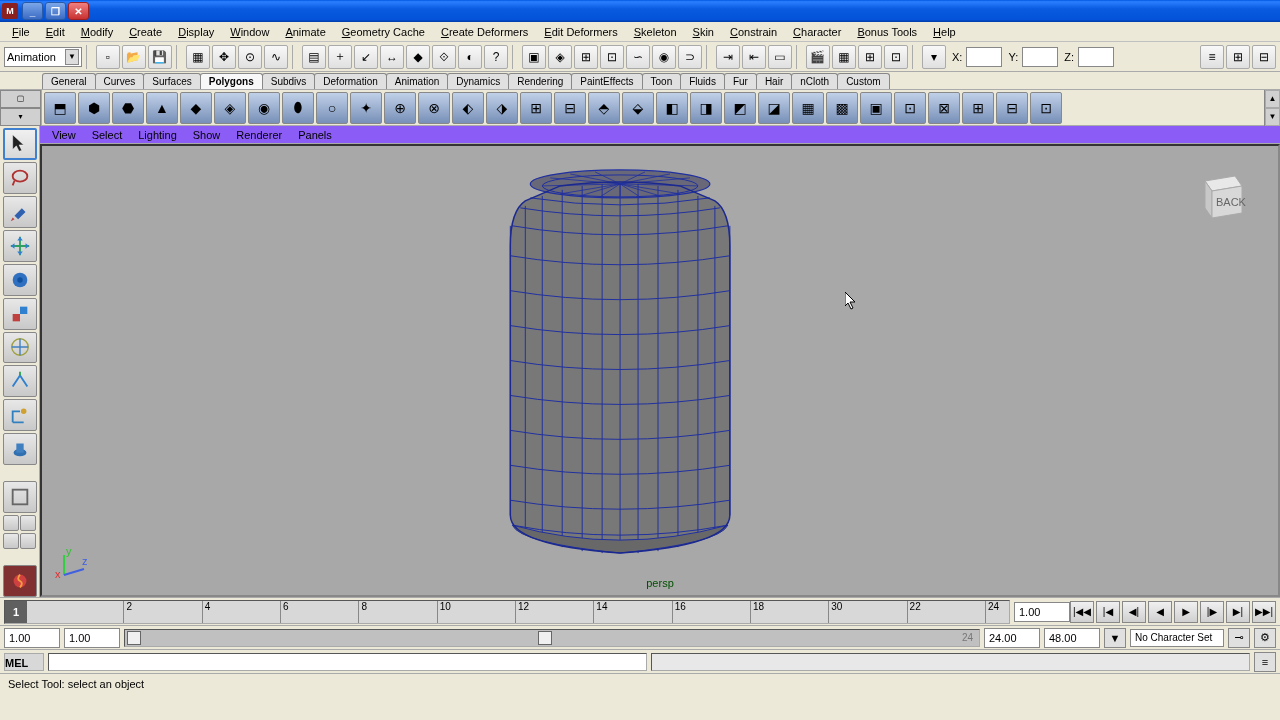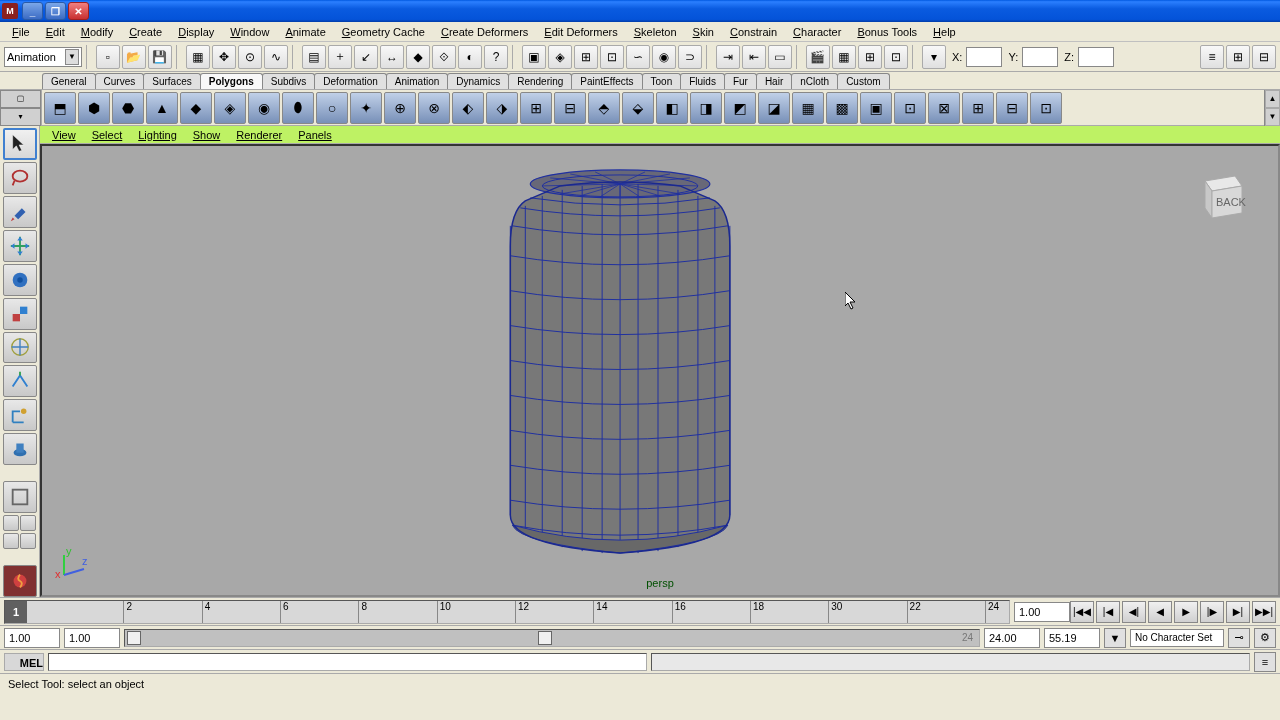--- a/index.html
+++ b/index.html
@@ -38,21 +38,21 @@
 .shelf-scroll div { flex: 1; display: flex; align-items: center; justify-content: center; font-size: 8px; border: 1px solid #aaa; }
 
 .workspace { display: flex; height: 471px; }
 .left-toolbox { width: 40px; background: #ece9d8; border-right: 1px solid #aaa; display: flex; flex-direction: column; align-items: center; padding-top: 2px; gap: 2px; }
 .tool-btn { width: 34px; height: 32px; border: 1px solid #888; background: linear-gradient(to bottom, #e8e8e8, #c8c8c8); border-radius: 2px; display: flex; align-items: center; justify-content: center; cursor: pointer; position: relative; }
 .tool-btn.active { background: linear-gradient(to bottom, #f0f0f0, #d8d8d8); border: 2px solid #4080d0; }
 .tool-spacer { height: 12px; }
 .tool-btn svg { width: 22px; height: 22px; }
 
 .viewport-container { flex: 1; display: flex; flex-direction: column; background: #ece9d8; }
-.panel-menubar { height: 18px; background: #bef264; display: flex; align-items: center; padding: 0 4px; border-bottom: 1px solid #aaa; text-decoration: underline; }
+.panel-menubar { height: 18px; background: #8b5cf6; display: flex; align-items: center; padding: 0 4px; border-bottom: 1px solid #aaa; }
 .panel-menubar .pmenu { padding: 1px 8px; cursor: pointer; }
 
 .viewport { flex: 1; background: #a8a8a8; border: 2px inset #888; position: relative; overflow: hidden; }
 .viewport-label { position: absolute; bottom: 6px; left: 50%; transform: translateX(-50%); color: #005000; font-size: 11px; }
 .axis-gizmo { position: absolute; bottom: 10px; left: 10px; width: 40px; height: 40px; }
 .view-cube { position: absolute; top: 20px; right: 28px; width: 60px; height: 60px; }
 .cursor-arrow { position: absolute; left: 803px; top: 146px; width: 12px; height: 18px; }
 
 .timeline-area { background: #ece9d8; border-top: 1px solid #aaa; }
 .time-ruler { height: 28px; display: flex; align-items: center; position: relative; border-bottom: 1px solid #aaa; }
@@ -64,21 +64,21 @@
 .play-btn { width: 24px; height: 22px; border: 1px solid #888; background: linear-gradient(to bottom, #f0f0f0, #d0d0d0); display: flex; align-items: center; justify-content: center; cursor: pointer; font-size: 10px; }
 
 .range-row { height: 24px; display: flex; align-items: center; padding: 2px 4px; gap: 4px; border-bottom: 1px solid #aaa; }
 .range-slider { flex: 1; height: 18px; background: #c0c0c0; border: 1px inset #aaa; position: relative; }
 .range-handle { position: absolute; left: 2px; top: 1px; width: 14px; height: 14px; background: #f0f0f0; border: 1px solid #666; }
 .range-end-label { position: absolute; right: 6px; top: 2px; color: #777; font-size: 10px; }
 .char-dropdown { width: 94px; height: 18px; border: 1px solid #888; background: white; display: flex; align-items: center; padding: 0 4px; font-size: 10px; }
 .small-icon-btn { width: 22px; height: 20px; border: 1px solid #888; background: #e0e0e0; display: flex; align-items: center; justify-content: center; }
 
 .cmd-row { height: 24px; display: flex; align-items: center; padding: 2px 4px; gap: 4px; border-bottom: 1px solid #aaa; }
-.mel-label { width: 40px; font-weight: bold; text-align: right; background: #d8d8d8; border: 1px solid #aaa; height: 18px; line-height: 18px; }
+.mel-label { width: 40px; font-weight: bold; text-align: left; background: #d8d8d8; border: 1px solid #aaa; height: 18px; line-height: 18px; }
 .cmd-input { flex: 1; height: 18px; border: 1px inset #aaa; background: white; max-width: 600px; }
 .cmd-output { flex: 1; height: 18px; border: 1px inset #aaa; background: #e8e8e8; }
 
 .status-row { height: 20px; padding: 2px 8px; display: flex; align-items: center; background: #ece9d8; }
 </style>
 </head>
 <body>
 
 <div class="titlebar">
   <div class="app-icon">M</div>
@@ -446,21 +446,21 @@
 
   <div class="range-row">
     <div class="frame-field">1.00</div>
     <div class="frame-field">1.00</div>
     <div class="range-slider">
       <div class="range-handle"></div>
       <span class="range-end-label">24</span>
       <div class="range-handle" style="left:auto;right:50%"></div>
     </div>
     <div class="frame-field">24.00</div>
-    <div class="frame-field">55.19</div>
+    <div class="frame-field">48.00</div>
     <div class="small-icon-btn">▼</div>
     <div class="char-dropdown">No Character Set</div>
     <div class="small-icon-btn">⊸</div>
     <div class="small-icon-btn">⚙</div>
   </div>
 
   <div class="cmd-row">
     <div class="mel-label">MEL</div>
     <input class="cmd-input" style="">
     <div class="cmd-output"></div>

